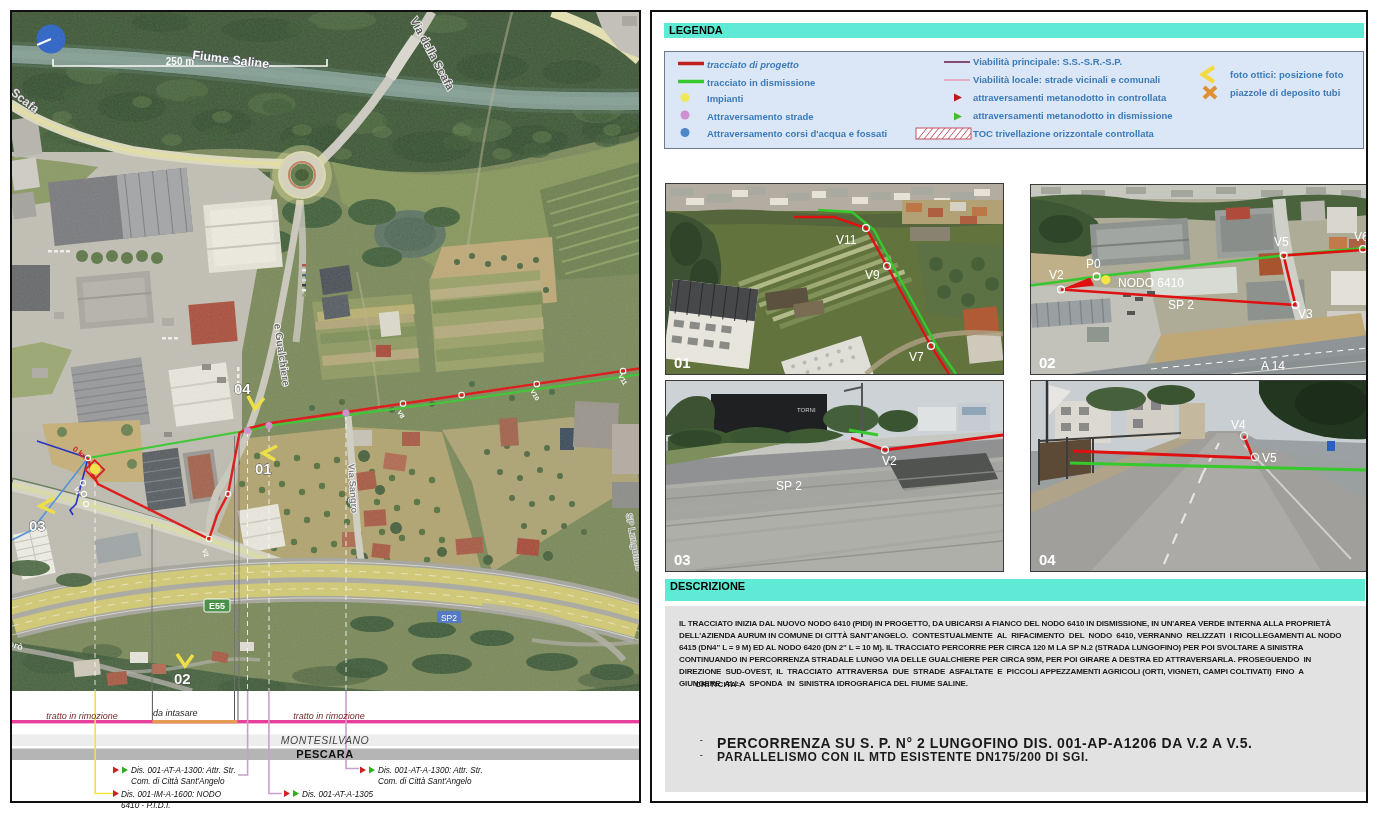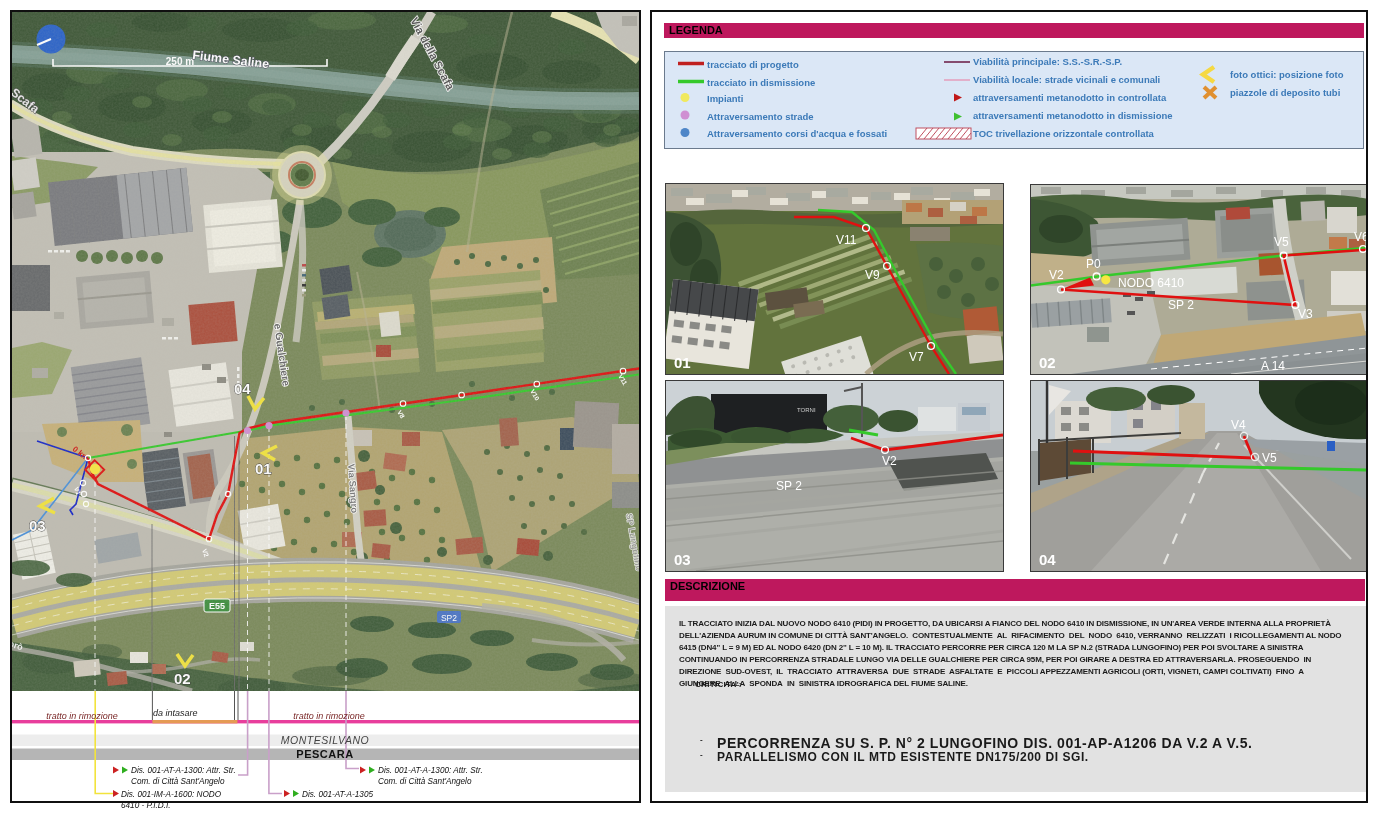--- a/index.html
+++ b/index.html
@@ -1,18 +1,18 @@
 <!DOCTYPE html>
 <html><head>
 <meta charset="utf-8">
 <style>
 html,body{margin:0;padding:0;background:#fff;}
 body{width:1388px;height:813px;position:relative;font-family:"Liberation Sans",sans-serif;overflow:hidden;}
 .abs{position:absolute;}
-.bar{position:absolute;background:#be185d;color:#000;font-weight:bold;font-size:11px;line-height:15px;padding-left:5px;box-sizing:border-box;}
+.bar{position:absolute;background:#5eead4;color:#000;font-weight:bold;font-size:11px;line-height:15px;padding-left:5px;box-sizing:border-box;}
 .leg{position:absolute;color:#3c7ab8;font-weight:bold;font-size:9.5px;white-space:nowrap;}
 .photo{position:absolute;border:1px solid #3a3a3a;overflow:hidden;background:#9aa0a0;}
 svg text{font-family:"Liberation Sans",sans-serif;}
 </style>
 </head>
 <body>
 
 <div class="abs" style="left:10px;top:10px;width:627px;height:789px;border:2px solid #101010;background:#fff;">
 
 <svg class="abs" style="left:0;top:0" width="627" height="679" viewBox="0 0 627 679">
@@ -733,21 +733,21 @@
       </g>
 
 <path d="M550,16 L539,23.5 L550,31" stroke="#f5d943" stroke-width="4.5" fill="none"></path>
 
 <g stroke="#e09030" stroke-width="4">
         <line x1="540" y1="36" x2="552" y2="47"></line>
         <line x1="552" y1="36" x2="540" y2="47"></line>
       </g>
 </svg>
 
-<div class="leg" style="left:55px;top:46.5px;">tracciato di progetto</div>
+<div class="leg" style="left:55px;top:46.5px;font-style:italic;">tracciato di progetto</div>
 <div class="leg" style="left:55px;top:64.5px;">tracciato in dismissione</div>
 <div class="leg" style="left:55px;top:81px;">Impianti</div>
 <div class="leg" style="left:55px;top:98.5px;">Attraversamento strade</div>
 <div class="leg" style="left:55px;top:116px;">Attraversamento corsi d'acqua e fossati</div>
 
 <div class="leg" style="left:321px;top:44px;">Viabilità principale: S.S.-S.R.-S.P.</div>
 <div class="leg" style="left:321px;top:62px;">Viabilità locale: strade vicinali e comunali</div>
 <div class="leg" style="left:321px;top:79.5px;">attraversamenti metanodotto in controllata</div>
 <div class="leg" style="left:321px;top:98px;">attraversamenti metanodotto in dismissione</div>
 <div class="leg" style="left:321px;top:116px;">TOC trivellazione orizzontale controllata</div>

